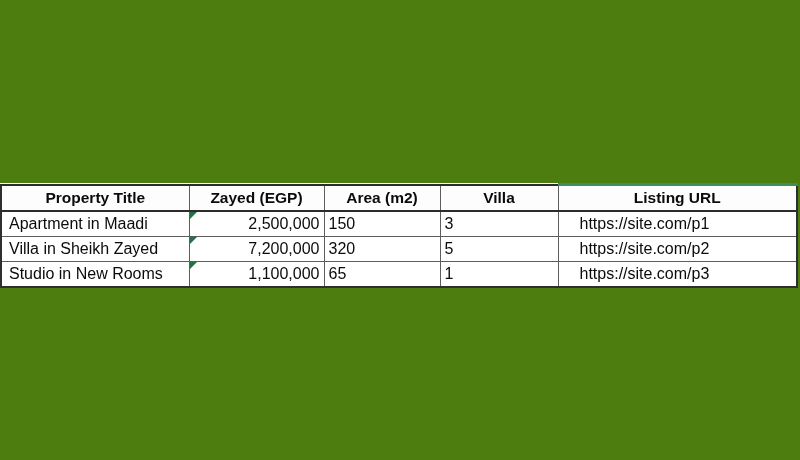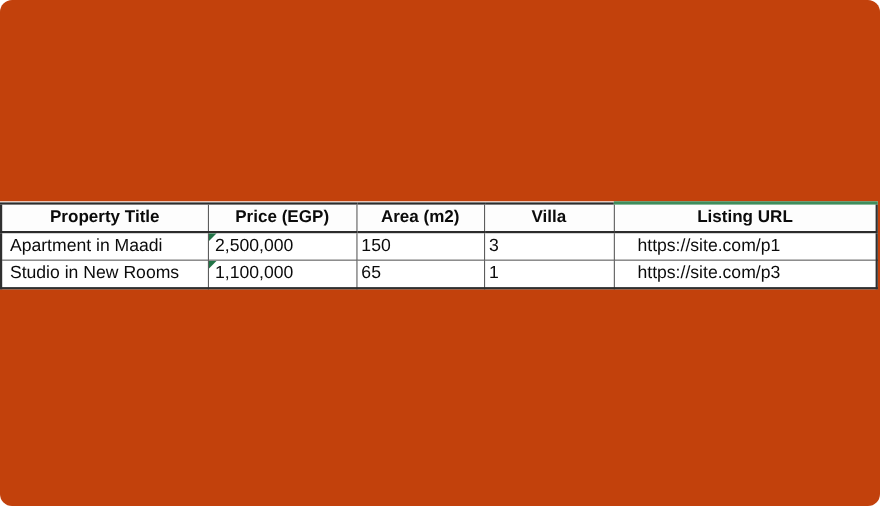--- a/index.html
+++ b/index.html
@@ -1,22 +1,21 @@
 <!DOCTYPE html>
 <html><head>
 <meta charset="utf-8">
 <style>
   html,body { margin:0; padding:0; }
   .stage {
     position:relative;
     width:800px; height:460px;
-    background:#c2410c;
+    background:#4d7c0f;
     overflow:hidden;
     font-family:"Liberation Sans", sans-serif;
-    border-radius:11px;
   }
   table.sheet {
     position:absolute;
     left:0; top:183px;
     border-collapse:collapse;
     table-layout:fixed;
     background:#ffffff;
     border:2px solid #2f2f2f;
   }
   col.c1 { width:188px; }
@@ -38,21 +37,21 @@
   th {
     font-weight:bold;
     text-align:center;
     font-size:15.5px;
     border-bottom:2px solid #2c2c2c;
     border-top:2px solid #2c2c2c;
     background:#fdfdfd;
   }
   th.url-h { border-top:3px solid #3f8d5c; }
   td.c-title { text-align:left; padding-left:7px; }
-  td.c-price { text-align:left; position:relative; padding-left:6px; }
+  td.c-price { text-align:right; position:relative; padding-left:18px; }
   td.c-num   { text-align:left; padding-right:3px; }
   td.c-url   { text-align:left; padding-left:21px; }
   .flag {
     position:absolute;
     top:0; left:0;
     width:0; height:0;
     border-top:7px solid #217346;
     border-right:7px solid transparent;
   }
 </style>
@@ -64,38 +63,48 @@
     <colgroup>
       <col class="c1">
         <col class="c2">
         <col class="c3">
         <col class="c4">
         <col class="c5">
     </colgroup>
     <thead>
       <tr>
         <th>Property Title</th>
-        <th>Price (EGP)</th>
+        <th>Zayed (EGP)</th>
         <th>Area (m2)</th>
         <th>Villa</th>
         <th class="url-h">Listing URL</th>
       </tr>
     </thead>
     <tbody>
       <tr>
         <td class="c-title">Apartment in Maadi</td>
         <td class="c-price">
           <span class="flag"></span>
           <span>2,500,000</span>
         </td>
         <td class="c-num">150</td>
         <td class="c-num">3</td>
         <td class="c-url">https://site.com/p1</td>
       </tr>
       <tr>
+        <td class="c-title">Villa in Sheikh Zayed</td>
+        <td class="c-price">
+          <span class="flag"></span>
+          <span>7,200,000</span>
+        </td>
+        <td class="c-num">320</td>
+        <td class="c-num">5</td>
+        <td class="c-url">https://site.com/p2</td>
+      </tr>
+      <tr>
         <td class="c-title">Studio in New Rooms</td>
         <td class="c-price">
           <span class="flag"></span>
           <span>1,100,000</span>
         </td>
         <td class="c-num">65</td>
         <td class="c-num">1</td>
         <td class="c-url">https://site.com/p3</td>
       </tr>
     </tbody>

